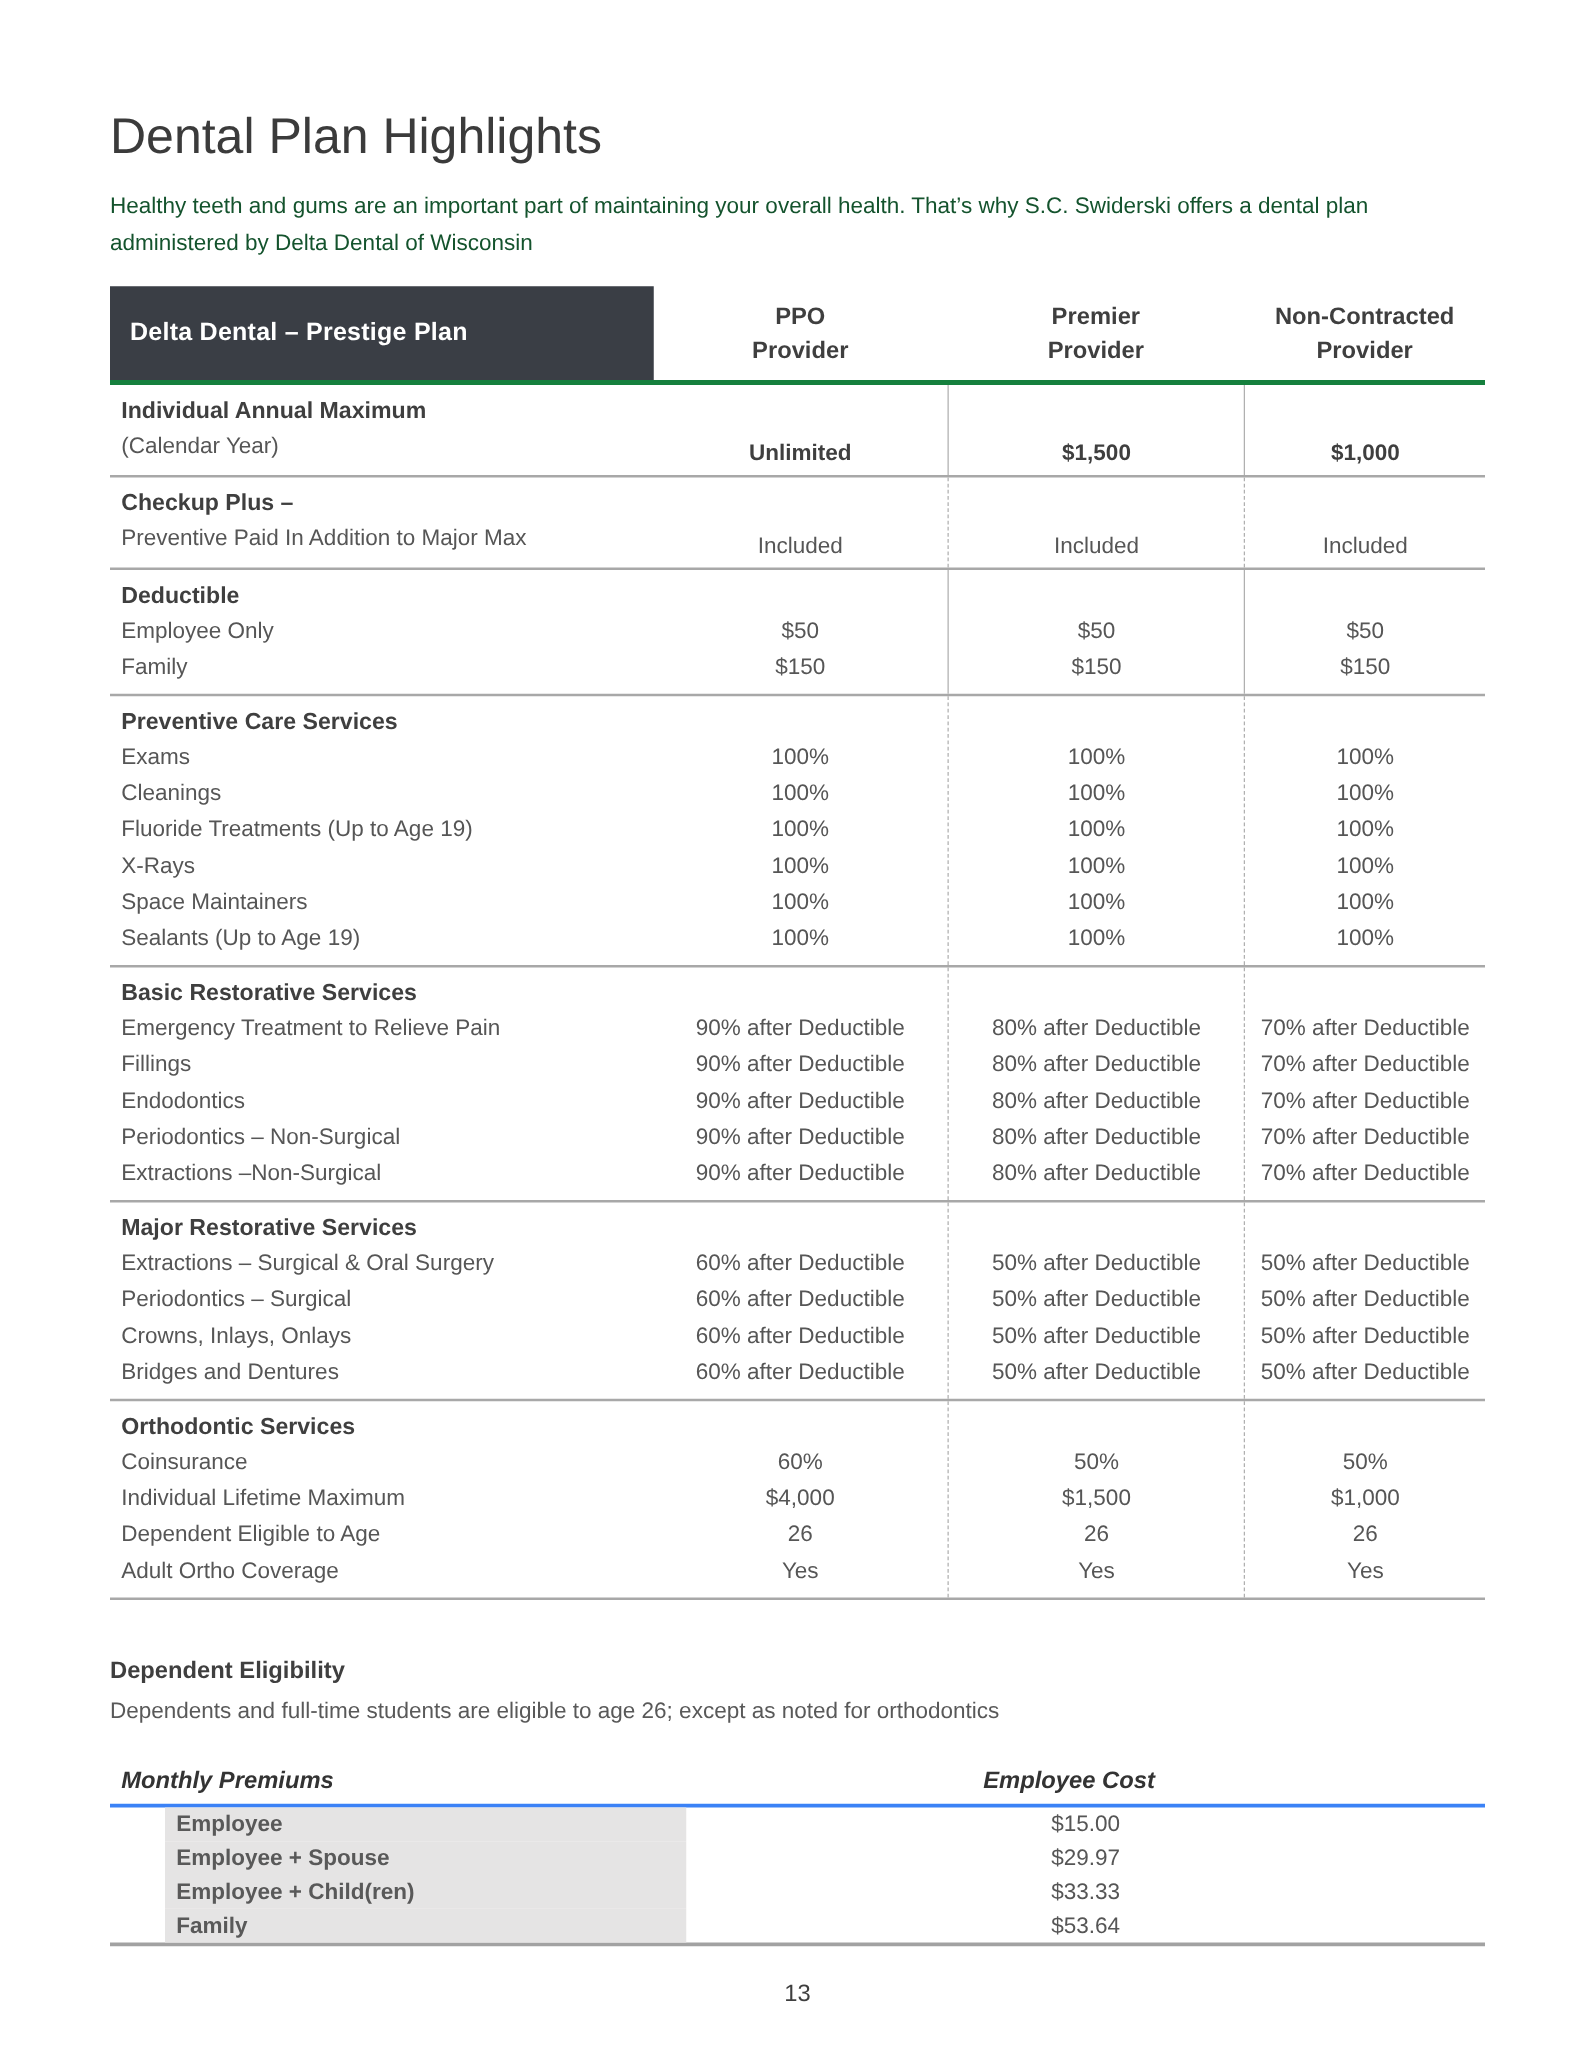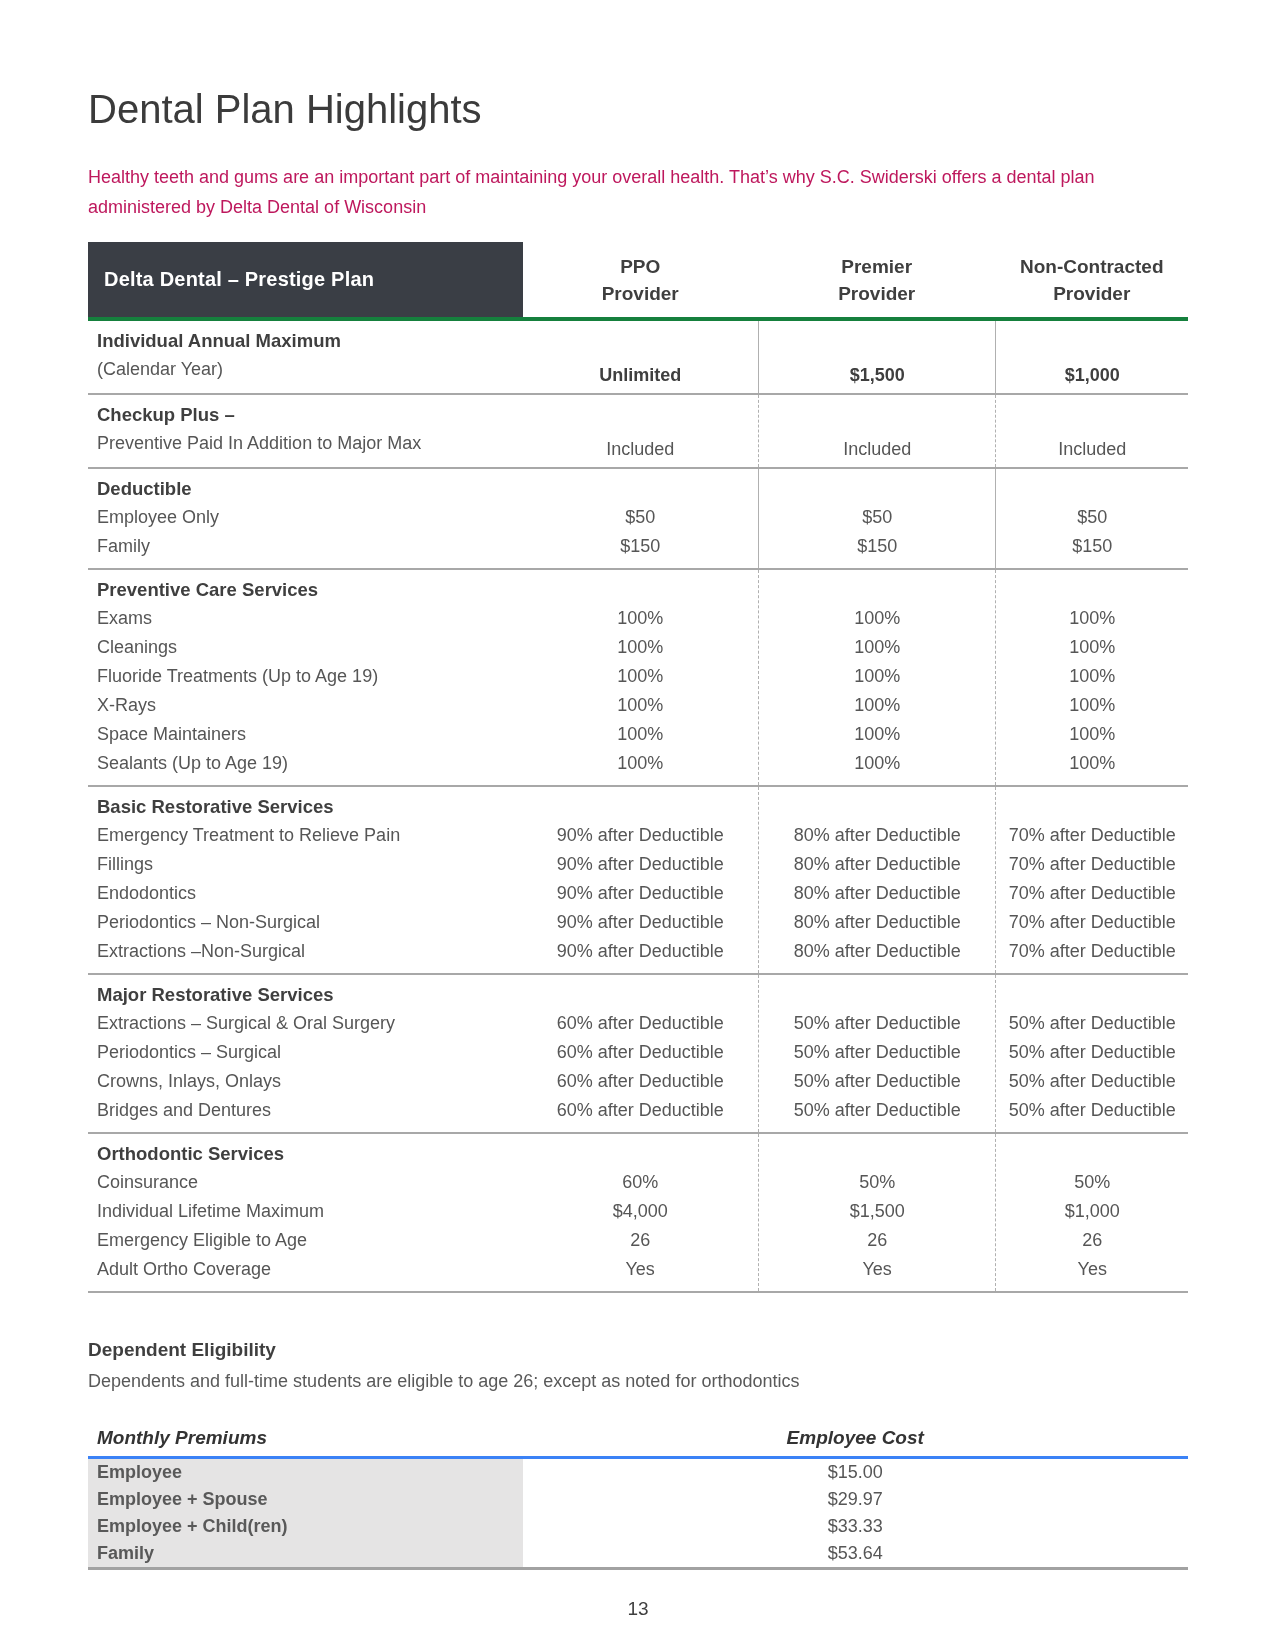--- a/index.html
+++ b/index.html
@@ -4,21 +4,21 @@
 <style>
   html,body { margin:0; padding:0; }
   body {
     width:1275px; height:1650px; background:#ffffff; overflow:hidden;
     font-family:"Liberation Sans","DejaVu Sans",sans-serif; color:#595959;
     -webkit-font-smoothing:antialiased;
   }
   .page { padding:86px 87px 0 88px; }
 
   .doc-title { margin:0; font-size:40px; line-height:46px; font-weight:400; color:#3b3b3b; }
-  .intro { margin-top:30px; font-size:18px; line-height:30px; color:#be185d; max-width:1050px; }
+  .intro { margin-top:17px; font-size:18px; line-height:30px; color:#14532d; max-width:1050px; }
 
   
   .plan-table { margin-top:20px; width:1100px; }
   .thead {
     display:grid; grid-template-columns:39.5% 21.4% 21.6% 17.5%;
     border-bottom:4px solid #15803d;
   }
   .corner {
     background:#3a3e45; color:#ffffff; font-weight:700; font-size:20px;
     display:flex; align-items:center; padding-left:16px; height:75px; letter-spacing:0.2px;
@@ -50,21 +50,21 @@
 
   
   .prem-table { margin-top:32px; width:1100px; }
   .prem-head {
     display:grid; grid-template-columns:39.5% 60.5%;
     padding-bottom:7px; border-bottom:3px solid #3b82f6;font-style:italic;
   }
   .prem-title { font-weight:700; font-size:19px; color:#333333; padding-left:9px; }
   .prem-cost-head { font-weight:700; font-size:19px; color:#333333; text-align:center; }
   .prem-body { border-bottom:3px solid #a2a2a2; }
-  .prem-row { display:grid; grid-template-columns:39.5% 60.5%; }
+  .prem-row { display:grid; grid-template-columns:39.5% 60.5%;margin-left:44px; }
   .prem-label {
     background:#e5e4e4; font-weight:700; color:#595959; font-size:18px;
     line-height:27px; padding-left:9px;
   }
   .prem-cost { text-align:center; font-size:18px; line-height:27px; color:#565656; }
 
   .page-num { text-align:center; margin-top:28px; font-size:19px; color:#3f3f3f; }
 </style>
 </head>
 <body>
@@ -244,21 +244,21 @@
             <div class="line">50% after Deductible</div>
             <div class="line">50% after Deductible</div>
             <div class="line">50% after Deductible</div>
           </div>
         </div>
         <div class="section">
           <div class="cell labelcol">
             <div class="sec-title">Orthodontic Services</div>
             <div class="row-label">Coinsurance</div>
             <div class="row-label">Individual Lifetime Maximum</div>
-            <div class="row-label">Emergency Eligible to Age</div>
+            <div class="row-label">Dependent Eligible to Age</div>
             <div class="row-label">Adult Ortho Coverage</div>
           </div>
           <div class="cell valcol">
             <div class="line">&nbsp;</div>
             <div class="line">60%</div>
             <div class="line">$4,000</div>
             <div class="line">26</div>
             <div class="line">Yes</div>
           </div>
           <div class="cell valcol v-dashed">

